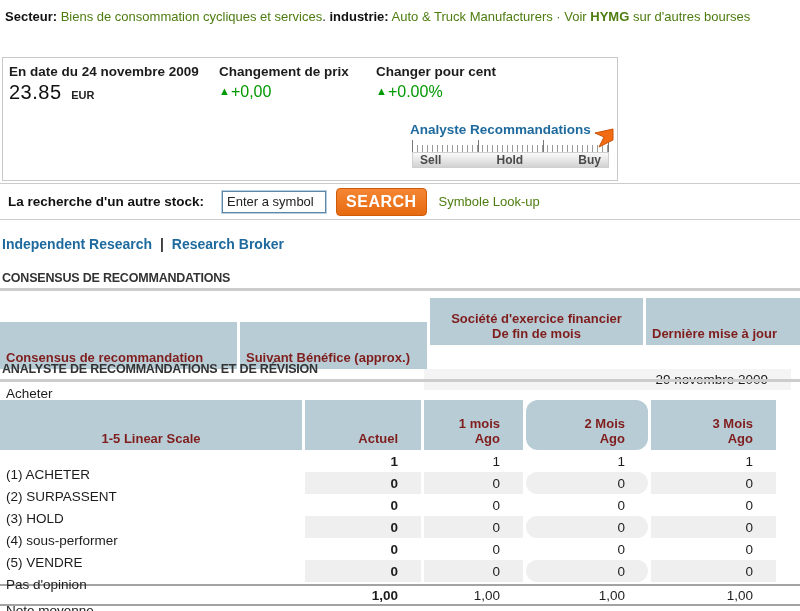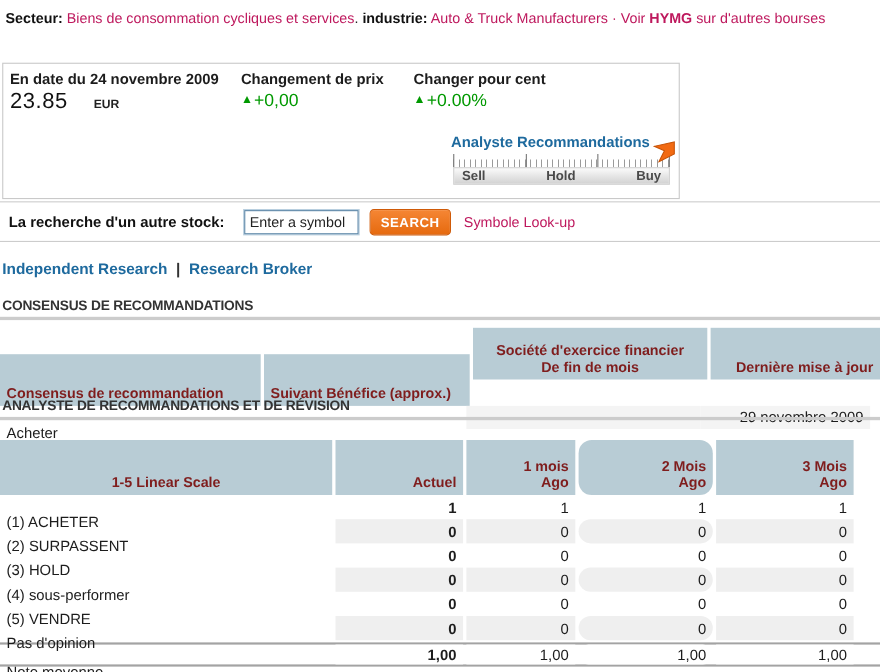--- a/index.html
+++ b/index.html
@@ -3,39 +3,39 @@
 <meta charset="utf-8">
 <style>
   * { margin:0; padding:0; box-sizing:border-box; }
   html,body { background:#fff; }
   body {
     width:800px; height:611px; overflow:hidden; position:relative;
     font-family:"Liberation Sans","DejaVu Sans",sans-serif;
     font-size:13px; color:#222;
   }
   a { text-decoration:none; cursor:pointer; }
-  .lnk { color:#be185d; }
+  .lnk { color:#4d7c0f; }
   .blnk { color:#1e6a9e; font-weight:bold; }
 
   
   .topline { padding:7px 6px 0 5px; line-height:19px; }
   .topline .lbl { font-weight:bold; color:#111; }
 
   
   .quotebox {
     position:absolute; left:2px; top:57px; width:616px; height:124px;
     border:1px solid #c9c9c9; background:#fff;
   }
   .q-label { position:absolute; top:6px; font-weight:bold; font-size:13.5px; color:#1c1c1c; white-space:nowrap; }
   .q-asof   { left:6px; }
   .q-chg-l  { left:216px; }
   .q-pct-l  { left:373px; }
   .priceline { position:absolute; left:6px; top:23px; white-space:nowrap; }
   .price { font-size:20px; color:#111; letter-spacing:0.5px; }
-  .cur { font-size:11px; font-weight:bold; color:#222; margin-left:20px;text-align:center; }
+  .cur { font-size:11px; font-weight:bold; color:#222; margin-left:6px;text-align:center; }
   .green-val { position:absolute; top:25px; font-size:16px; color:#090; white-space:nowrap; }
   .gv-chg { left:216px; }
   .gv-pct { left:373px; }
   .up-tri { font-size:11px; position:relative; top:-2px; margin-right:1px; }
 
   
   .rec-title {
     position:absolute; left:407px; top:64px; font-size:13.5px; font-weight:bold; color:#1e6a9e;
   }
   .gauge { position:absolute; left:409px; top:81px; width:197px; height:13px; }
@@ -58,21 +58,21 @@
     border-top:1px solid #ccc; border-bottom:1px solid #ccc;
     display:flex; align-items:center; background:#fff;
   }
   .searchrow .slabel { font-weight:bold; font-size:13.5px; color:#111; margin-left:8px; }
   .searchrow input {
     margin-left:18px; width:104px; height:22px; padding:2px 4px;
     border:1px solid #5d87a8; box-shadow:0 0 0 1px #b9cfdf;
     font-family:inherit; font-size:13px; color:#222;
   }
   .searchbtn {
-    margin-left:10px; padding:4px 9px 4px 9px; font-size:12px; font-weight:bold; color:#fff;
+    margin-left:10px; padding:4px 9px 4px 9px; font-size:16px; font-weight:bold; color:#fff;
     background:linear-gradient(#f58634,#e66a0f); border:1px solid #cf5a08; border-radius:4px;
     cursor:pointer; letter-spacing:0.5px;
   }
   .lookup { margin-left:12px; font-size:13px; }
 
   
   .research { position:absolute; left:2px; top:236px; font-size:14px; font-weight:bold; }
   .research .sep { color:#333; font-weight:bold; padding:0 4px; }
 
   
@@ -91,21 +91,21 @@
   .hcell {
     background:#b8ccd5; display:flex; align-items:flex-end;
     font-weight:bold; color:#7f1d1d; font-size:13px; padding-bottom:4px;
   }
   .gapL { margin-left:3px; }
   .prewrap { white-space:pre-line; }
   .t1 .hcell { height:47px; }
   .t2 .hcell { height:50px; }
   .al { justify-content:flex-start; padding-left:6px; text-align:left;margin-top:24px; }
   .ac { justify-content:center; text-align:center; }
-  .ar { justify-content:flex-end; padding-right:6px; text-align:right; }
+  .ar { justify-content:flex-end; padding-right:23px; text-align:right; }
   
   .t1c1 { width:237px; } .t1c2 { width:187px; } .t1c3 { width:213px; } .t1c4 { width:154px; }
   
   .t2c1 { width:302px; } .t2c2 { width:116px; } .t2c3 { width:99px; } .t2c4 { width:122px;border-radius:12px; } .t2c5 { width:125px; }
   .drow { height:21px; }
   .drow .cell { display:flex; align-items:center; font-size:13.5px; color:#1c1c1c; }
   .t2 .drow { height:22px; }
   .stripe .cell { background:#efefef; }
   .stripe .gapL { background:#efefef; }
   .t1 .drow .cell { background:#f4f4f4; }

